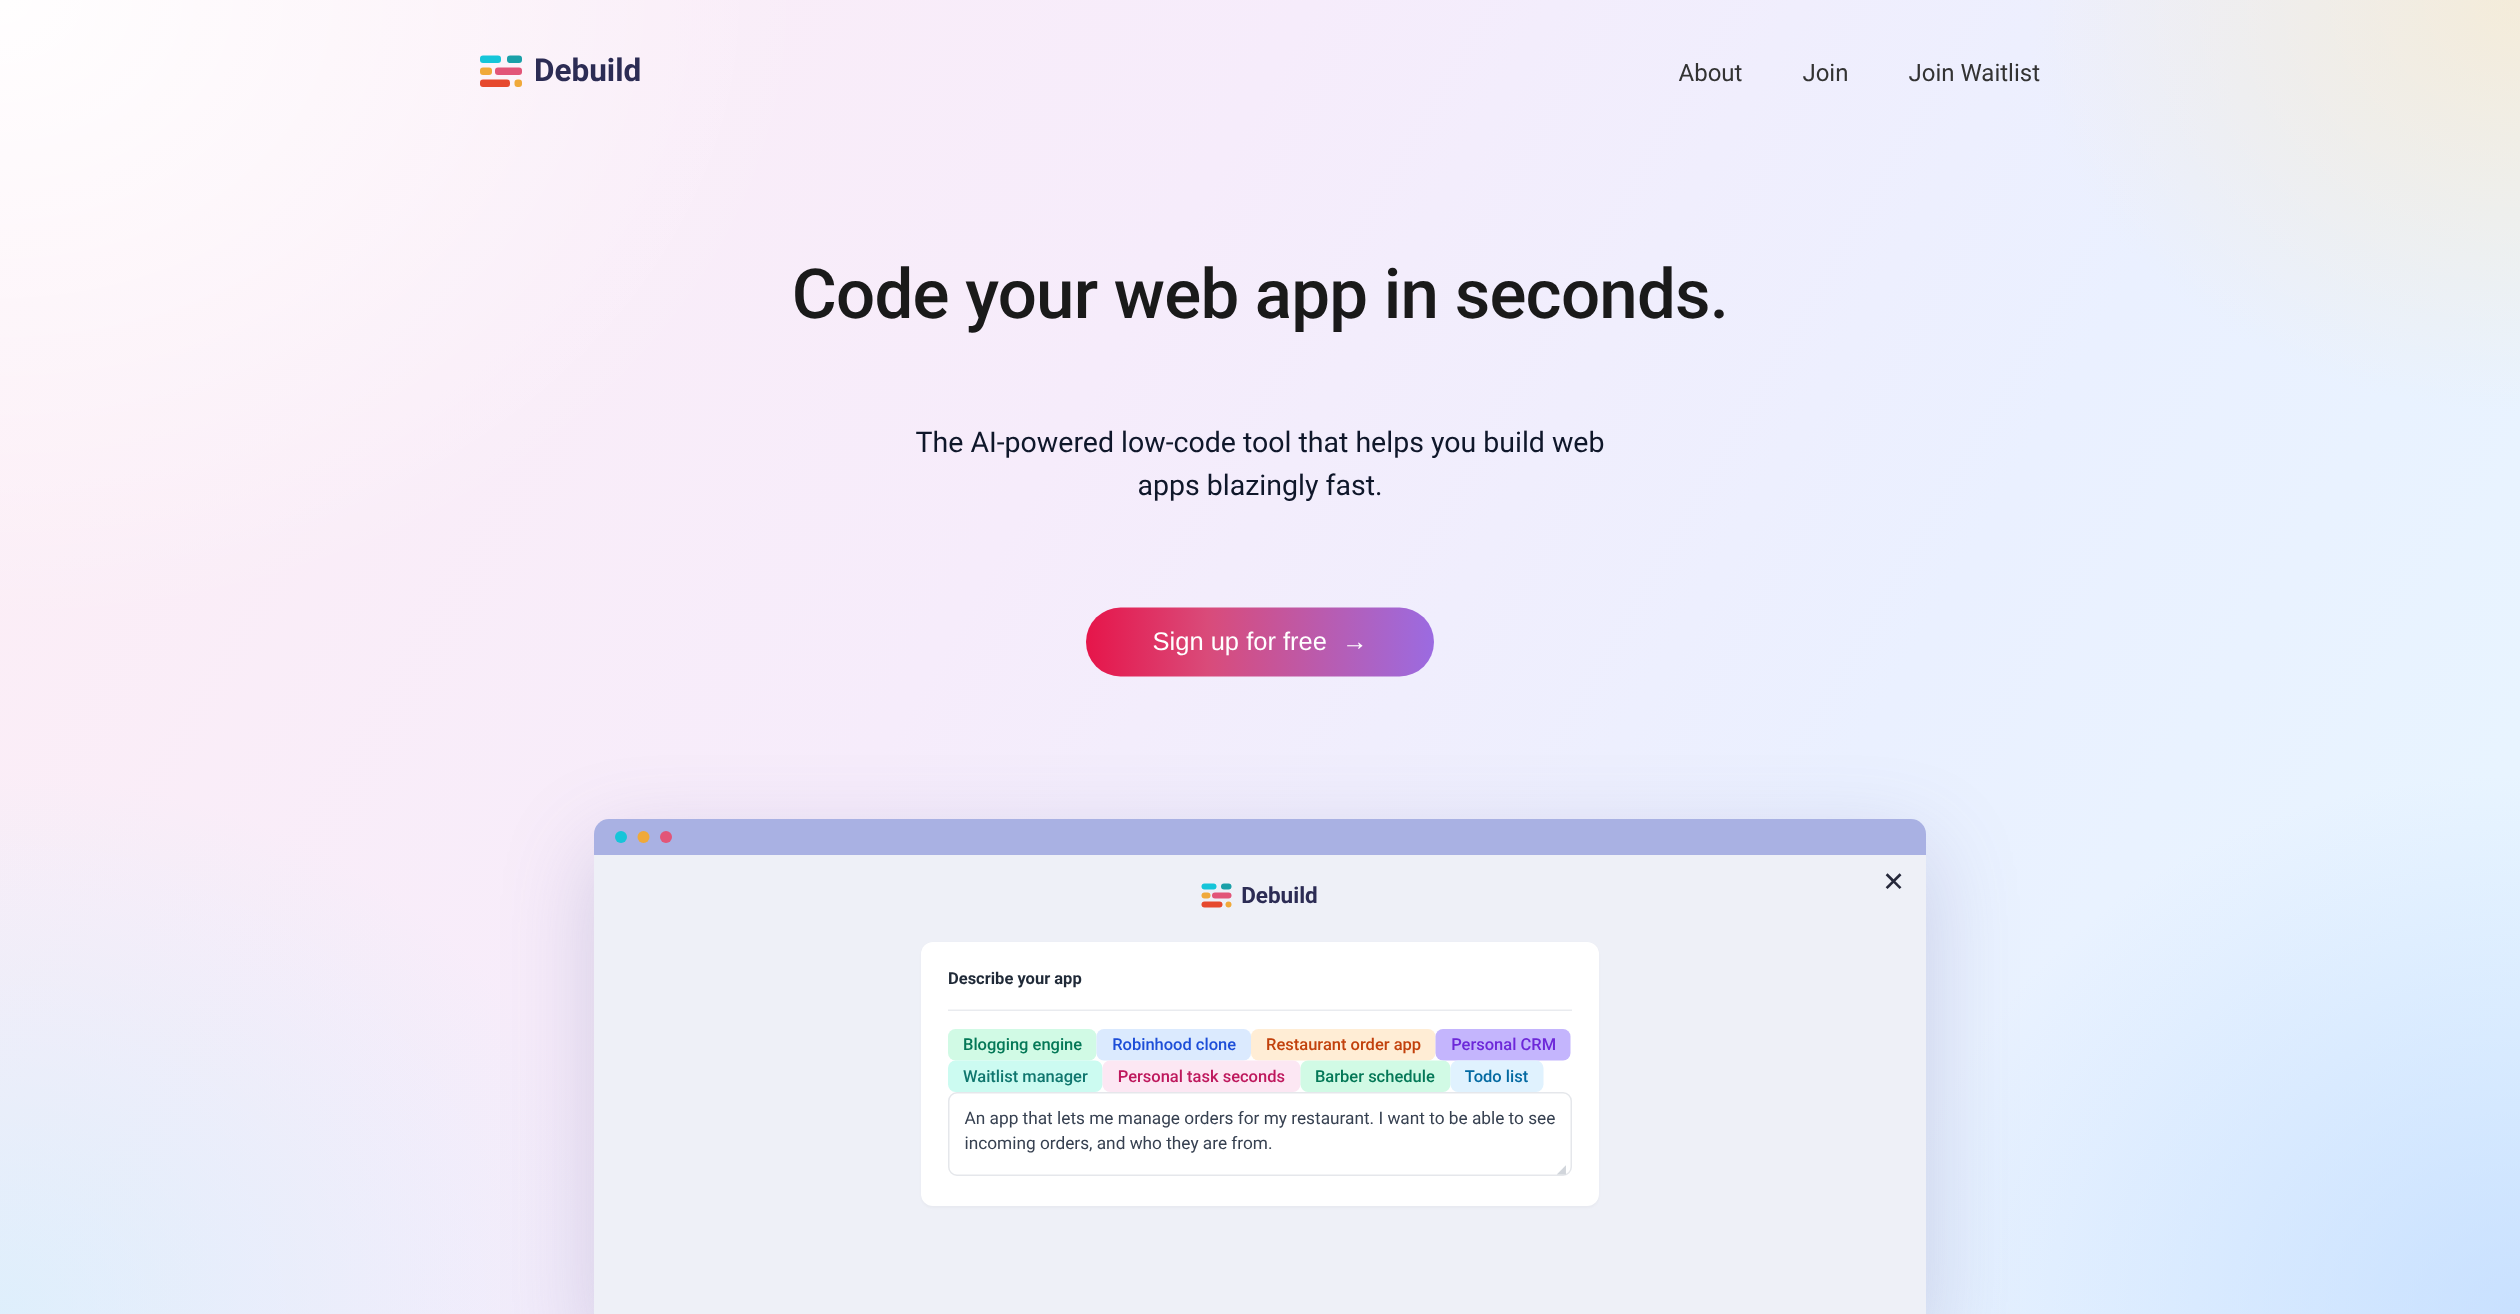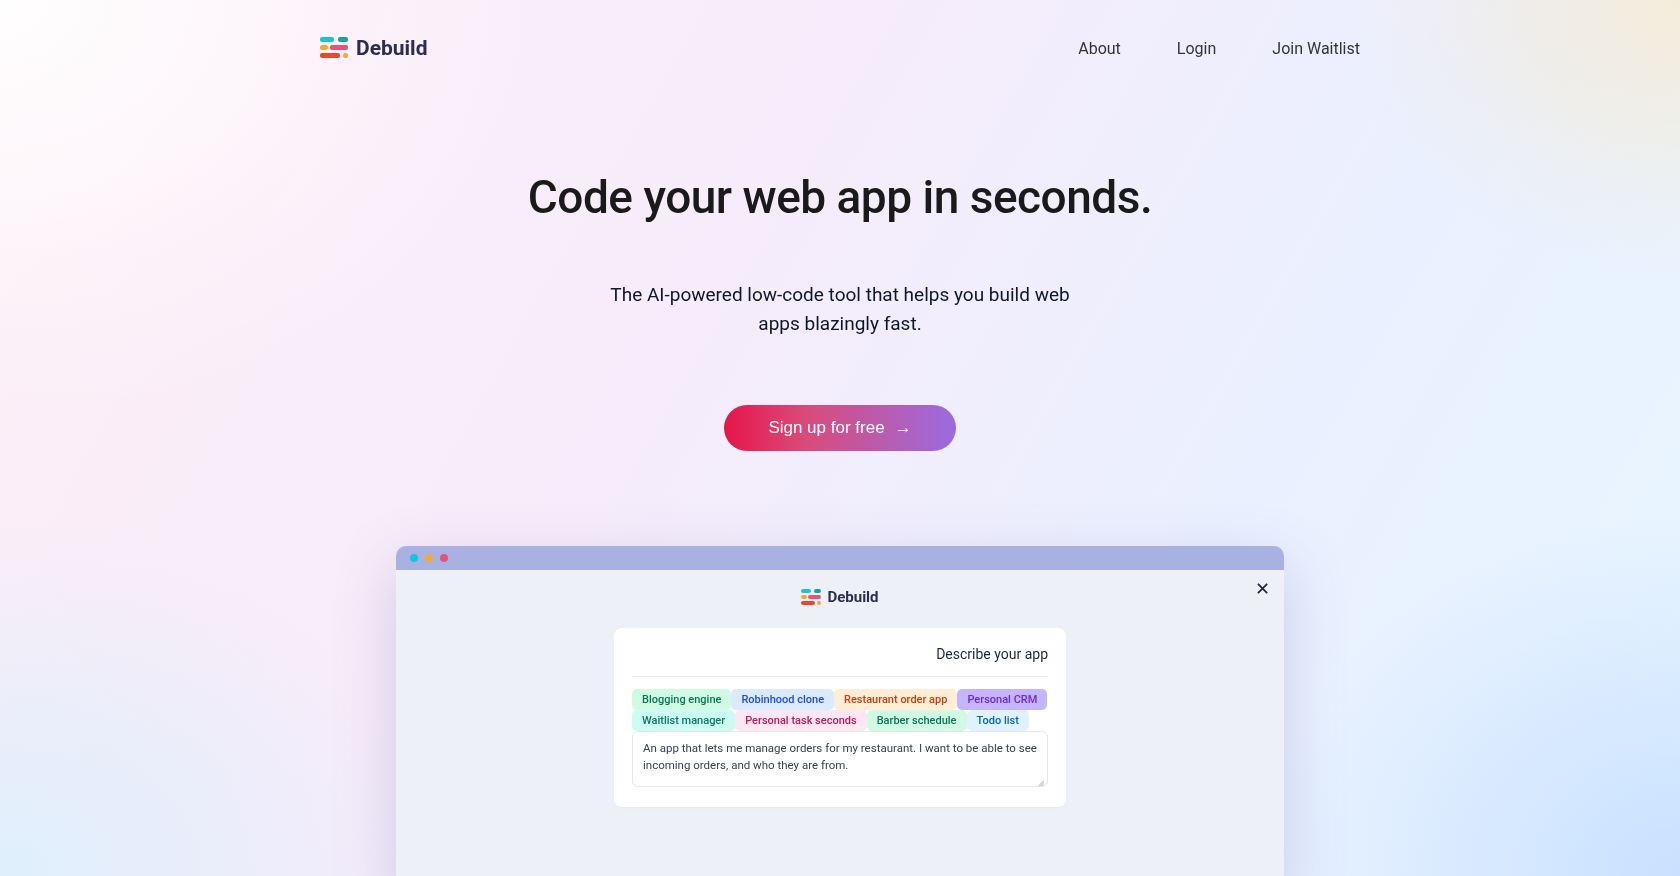--- a/index.html
+++ b/index.html
@@ -36,21 +36,21 @@
   height: 5px;
   border-radius: 2px;
 }
 .brand {
   font-size: 21px;
   font-weight: 700;
   color: #2c2c54;
 }
 .nav {
   display: flex;
-  gap: 56px;
+  gap: 40px;
 }
 .nav a {
   color: #333;
   font-size: 16px;
   text-decoration: none;
   cursor: pointer;
 }
 .hero {
   text-align: center;
   margin-top: 110px;
@@ -144,24 +144,23 @@
 .card {
   background: #fff;
   width: 452px;
   margin: 0 auto;
   border-radius: 8px;
   padding: 18px 18px 16px 18px;
   text-align: left;
   box-shadow: 0 1px 2px rgba(0,0,0,0.03);
 }
 .card h3 {
-  font-size: 14px;
-  font-weight: 400;
+  font-size: 11px;
+  font-weight: 700;
   color: #1f2937;
-  text-align: right;
 }
 .card .helper {
   font-size: 11.5px;
   color: #6b7280;
   margin-top: 4px;
   line-height: 1.45;
 }
 .divider {
   border: none;
   border-top: 1px solid #e9ebef;
@@ -219,21 +218,21 @@
       <span style="top:0;right:0;width:10px;background:#1aa0a8"></span>
       <span style="top:8px;left:0;width:8px;background:#f0a93a"></span>
       <span style="top:8px;left:10px;width:18px;background:#e25578"></span>
       <span style="top:16px;left:0;width:20px;background:#e6492e"></span>
       <span style="top:16px;right:0;width:5px;background:#f0a93a"></span>
     </div>
     <span class="brand">Debuild</span>
   </div>
   <nav class="nav">
     <a>About</a>
-    <a>Login</a>
+    <a>Join</a>
     <a>Join Waitlist</a>
   </nav>
 </header>
 
 <section class="hero">
   <h1>Code your web app in seconds.</h1>
   <p class="subtitle">The AI-powered low-code tool that helps you build web apps blazingly fast.</p>
   <button class="cta">
     <span>Sign up for free</span>
     <span>→</span>

